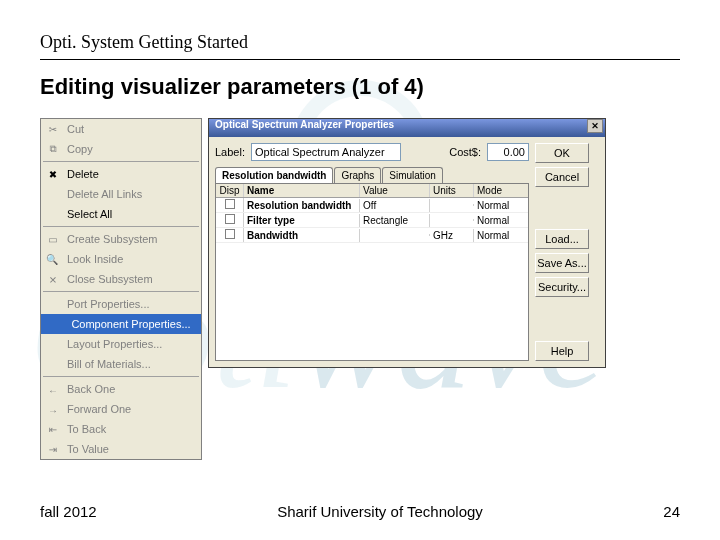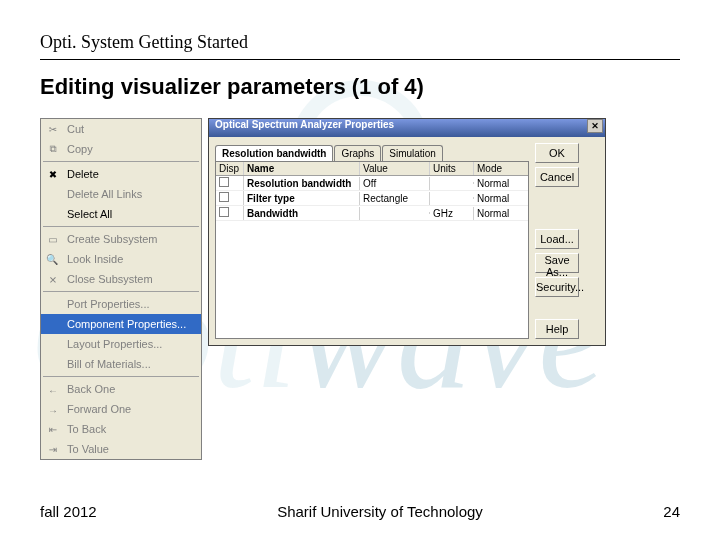--- a/index.html
+++ b/index.html
@@ -10,41 +10,41 @@
   .doc-title { font-size: 18px; font-family: "Times New Roman", serif; margin-bottom: 6px; }
   .hr { border: none; border-top: 1px solid #000; margin-bottom: 14px; }
   .heading { font-size: 22px; font-family: Liberation Sans, sans-serif; font-weight: bold; margin-bottom: 18px; }
   .bullet { font-size: 17px; font-family: "Times New Roman", serif; margin-bottom: 10px; }
   .bullet::before { content: "• "; }
   .ui-row { display: flex; gap: 6px; align-items: flex-start; }
   
   .ctx-menu { width: 162px; background: #ece9d8; border: 1px solid #808080; font-family: Tahoma, sans-serif; font-size: 11px; }
   .ctx-item { display: flex; align-items: center; height: 20px; padding: 0 6px 0 4px; gap: 6px; cursor: default; }
   .ctx-item.disabled { color: #808080; }
-  .ctx-item.selected { background: #316ac5; color: #fff; }
+  .ctx-item.selected { background: #316ac5; color: #fff; justify-content: center; }
   .ctx-sep { border-top: 1px solid #a0a0a0; margin: 2px 2px; }
   .ctx-icon { width: 16px; height: 16px; display: inline-flex; align-items: center; justify-content: center; font-size: 10px; }
   
   .dialog { width: 398px; border: 1px solid #404040; background: #ece9d8; font-family: Tahoma, sans-serif; font-size: 11px; display: flex; flex-direction: column; }
   .titlebar { height: 18px; background: linear-gradient(#7a96df,#3b5998); color: #fff; display: flex; padding: 0 2px 0 6px; font-weight: bold; font-size: 10px; }
   .titlebar .spacer { flex: 1; }
   .closebtn { width: 16px; height: 14px; background: #d4d0c8; border: 1px solid #808080; color: #000; font-size: 9px; display: flex; align-items: center; justify-content: center; cursor: pointer; }
   .dlg-body { padding: 6px; display: flex; gap: 6px; }
   .dlg-left { flex: 1; }
   .dlg-right { width: 64px; display: flex; flex-direction: column; gap: 4px; }
   .lblrow { display: flex; align-items: center; gap: 6px; margin-bottom: 6px; }
   .lblrow input[type=text] { height: 18px; border: 1px solid #7f9db9; font-size: 11px; padding: 0 3px; }
-  .wbtn { height: 20px; width: 44px; background: #ece9d8; border: 1px solid #808080; border-top-color: #fff; border-left-color: #fff; font-size: 11px; cursor: pointer; }
+  .wbtn { height: 20px; width: 54px; background: #ece9d8; border: 1px solid #808080; border-top-color: #fff; border-left-color: #fff; font-size: 11px; cursor: pointer; }
   .tabs { display: flex; margin-top: 2px; }
   .tab { border: 1px solid #808080; border-bottom: none; background: #ece9d8; padding: 2px 6px; font-size: 10px; margin-right: 1px; border-radius: 3px 3px 0 0; cursor: pointer; }
   .tab.active { background: #fff; font-weight: bold; }
   .grid { border: 1px solid #808080; background: #fff; height: 178px; }
   .ghead { display: flex; background: #ece9d8; border-bottom: 1px solid #a0a0a0; font-size: 10px; }
   .ghead > div, .grow > div { border-right: 1px solid #d0d0d0; padding: 1px 3px; overflow: hidden; white-space: nowrap; }
-  .col-disp { width: 28px; }
+  .col-disp { width: 28px; text-align: center; }
   .col-name { width: 116px; font-weight: bold; }
   .col-value { width: 70px; }
   .col-units { width: 44px; }
   .col-mode { width: 48px; border-right: none !important; }
   .grow { display: flex; font-size: 10px; border-bottom: 1px solid #eee; height: 15px; align-items: center; }
   .grow .col-name { font-weight: bold; }
   .chk { width: 10px; height: 10px; border: 1px solid #808080; display: inline-block; }
   .footer { position: absolute; bottom: 20px; left: 40px; right: 40px; display: flex; justify-content: space-between; font-family: Arial, sans-serif; font-size: 15px; }
 </style>
 </head>
@@ -131,20 +131,27 @@
       </div>
 
     <div class="dialog">
       <div class="titlebar">
         <span>Optical Spectrum Analyzer Properties</span>
         <span class="spacer"></span>
         <span class="closebtn">✕</span>
       </div>
       <div class="dlg-body">
         <div class="dlg-left">
+          <div class="lblrow">
+            <span>Label:</span>
+            <input type="text" style="width: 150px;" value="Optical Spectrum Analyzer">
+            <span style="flex:1"></span>
+            <span>Cost$:</span>
+            <input type="text" style="width: 42px; text-align: right;" value="0.00">
+          </div>
           <div class="tabs" id="tabs">
               <div class="tab active">Resolution bandwidth</div>
               <div class="tab">Graphs</div>
               <div class="tab">Simulation</div>
             </div>
           <div class="grid">
             <div class="ghead">
               <div class="col-disp">Disp</div>
               <div class="col-name">Name</div>
               <div class="col-value">Value</div>

